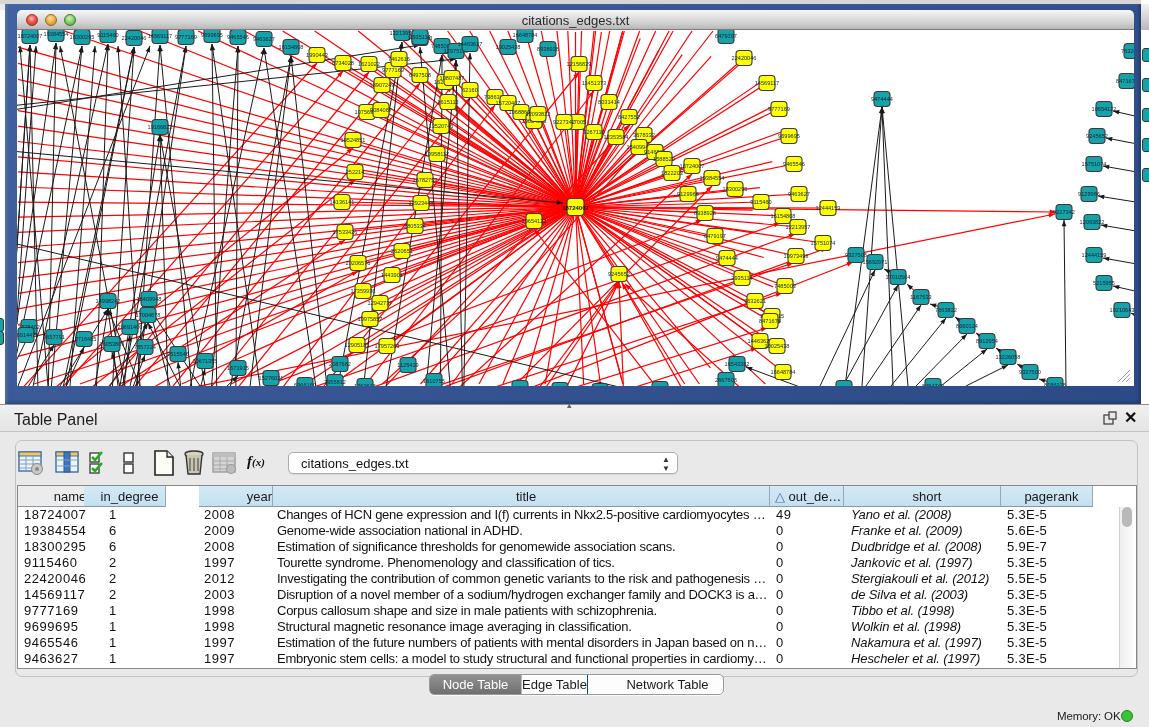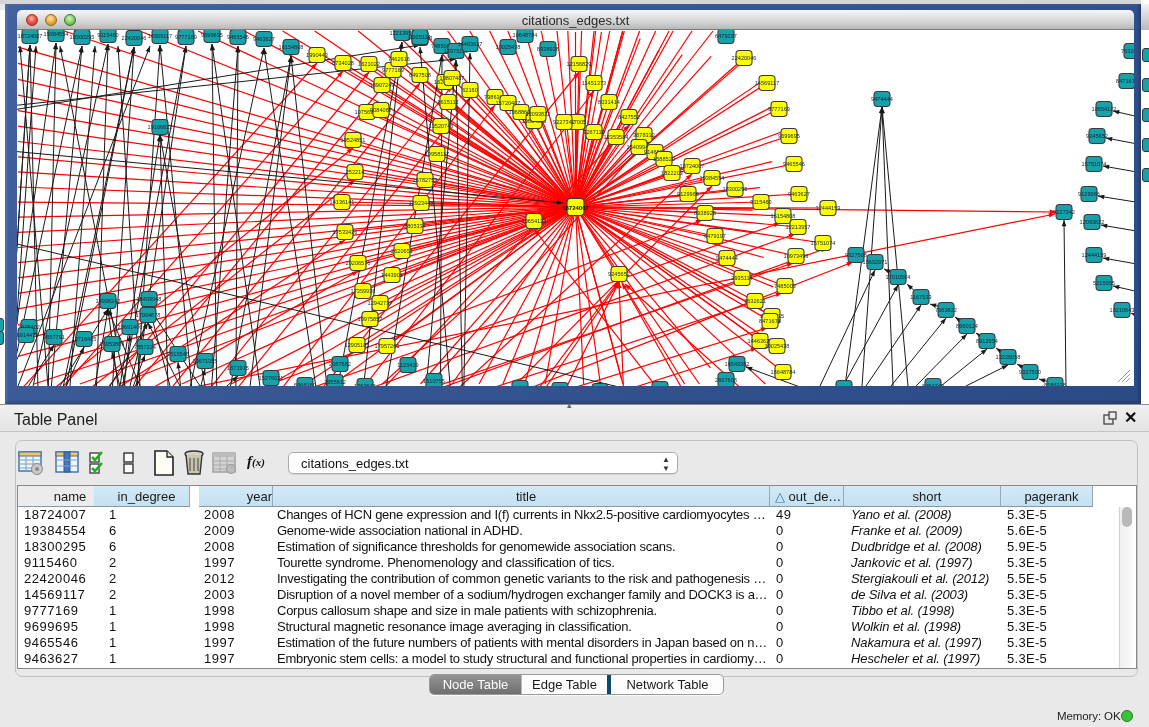--- a/index.html
+++ b/index.html
@@ -956,21 +956,21 @@
 <div class="ticon" style="left:247px;top:3px;font-size:15px;font-style:italic;font-weight:bold;font-family:'Liberation Serif',serif;color:#111;">f<span style="font-size:11px;">(x)</span></div>
 </div>
   <div id="combo">
       <div class="t">citations_edges.txt</div>
       <div class="arr">▲<br>▼</div>
     </div>
 </div>
 <div id="tbl-border"></div>
 <div id="thead2" style="position:absolute;left:18px;top:486px;">
   <div class="hc" style="left:0;width:83px;background:#ececec;padding-left:12px;">name</div>
-  <div class="hc" style="left:76px;width:96px;">in_degree</div>
+  <div class="hc" style="left:66px;width:82px;">in_degree</div>
   <div class="hc" style="left:181px;width:74px;text-align:right;">year</div>
   <div class="hc" style="left:255px;width:497px;">title</div>
   <div class="hc" style="left:752px;width:74px;text-align:left;text-indent:0;padding-left:5px;"><span style="color:#3a6ea8">△</span> out_de…</div>
   <div class="hc" style="left:826px;width:157px;">short</div>
   <div class="hc" style="left:983px;width:92px;">pagerank</div>
 </div>
 <div id="rows" style="position:absolute;left:18px;top:507px;width:1119px;">
 <div class="tr" style="top:0px;">
       <div class="c c0">18724007</div>
       <div class="c c1">1</div>
@@ -989,21 +989,21 @@
       <div class="c c5">Franke et al. (2009)</div>
       <div class="c c6">5.6E-5</div>
     </div>
 <div class="tr" style="top:32px;">
       <div class="c c0">18300295</div>
       <div class="c c1">6</div>
       <div class="c c2">2008</div>
       <div class="c c3">Estimation of significance thresholds for genomewide association scans.</div>
       <div class="c c4">0</div>
       <div class="c c5">Dudbridge et al. (2008)</div>
-      <div class="c c6">5.9E-5</div>
+      <div class="c c6">5.9E-7</div>
     </div>
 <div class="tr" style="top:48px;">
       <div class="c c0">9115460</div>
       <div class="c c1">2</div>
       <div class="c c2">1997</div>
       <div class="c c3">Tourette syndrome. Phenomenology and classification of tics.</div>
       <div class="c c4">0</div>
       <div class="c c5">Jankovic et al. (1997)</div>
       <div class="c c6">5.3E-5</div>
     </div>
@@ -1062,19 +1062,19 @@
       <div class="c c6">5.3E-5</div>
     </div>
 </div>
 <div id="vscroll" style="position:absolute;left:1119px;top:507px;width:14px;height:161px;background:linear-gradient(90deg,#efefef,#fafafa);">
     <div class="thumb"></div>
   </div>
 
 <div id="panelframe"></div>
 <div id="tabs">
   <div class="seg sel" style="left:0;width:91px;">Node Table</div>
-  <div class="seg" style="left:91px;width:90px;border-right:4px solid #0c4a6e;border-left:1px solid #bbb;">Edge Table</div>
+  <div class="seg" style="left:91px;width:67px;border-right:1px solid #0c4a6e;border-left:1px solid #bbb;">Edge Table</div>
   <div class="seg" style="left:181px;width:113px;">Network Table</div>
 </div>
 <div id="status">
     <div class="m">Memory: OK</div>
     <div class="dot"></div>
   </div>
 
 </body></html>

